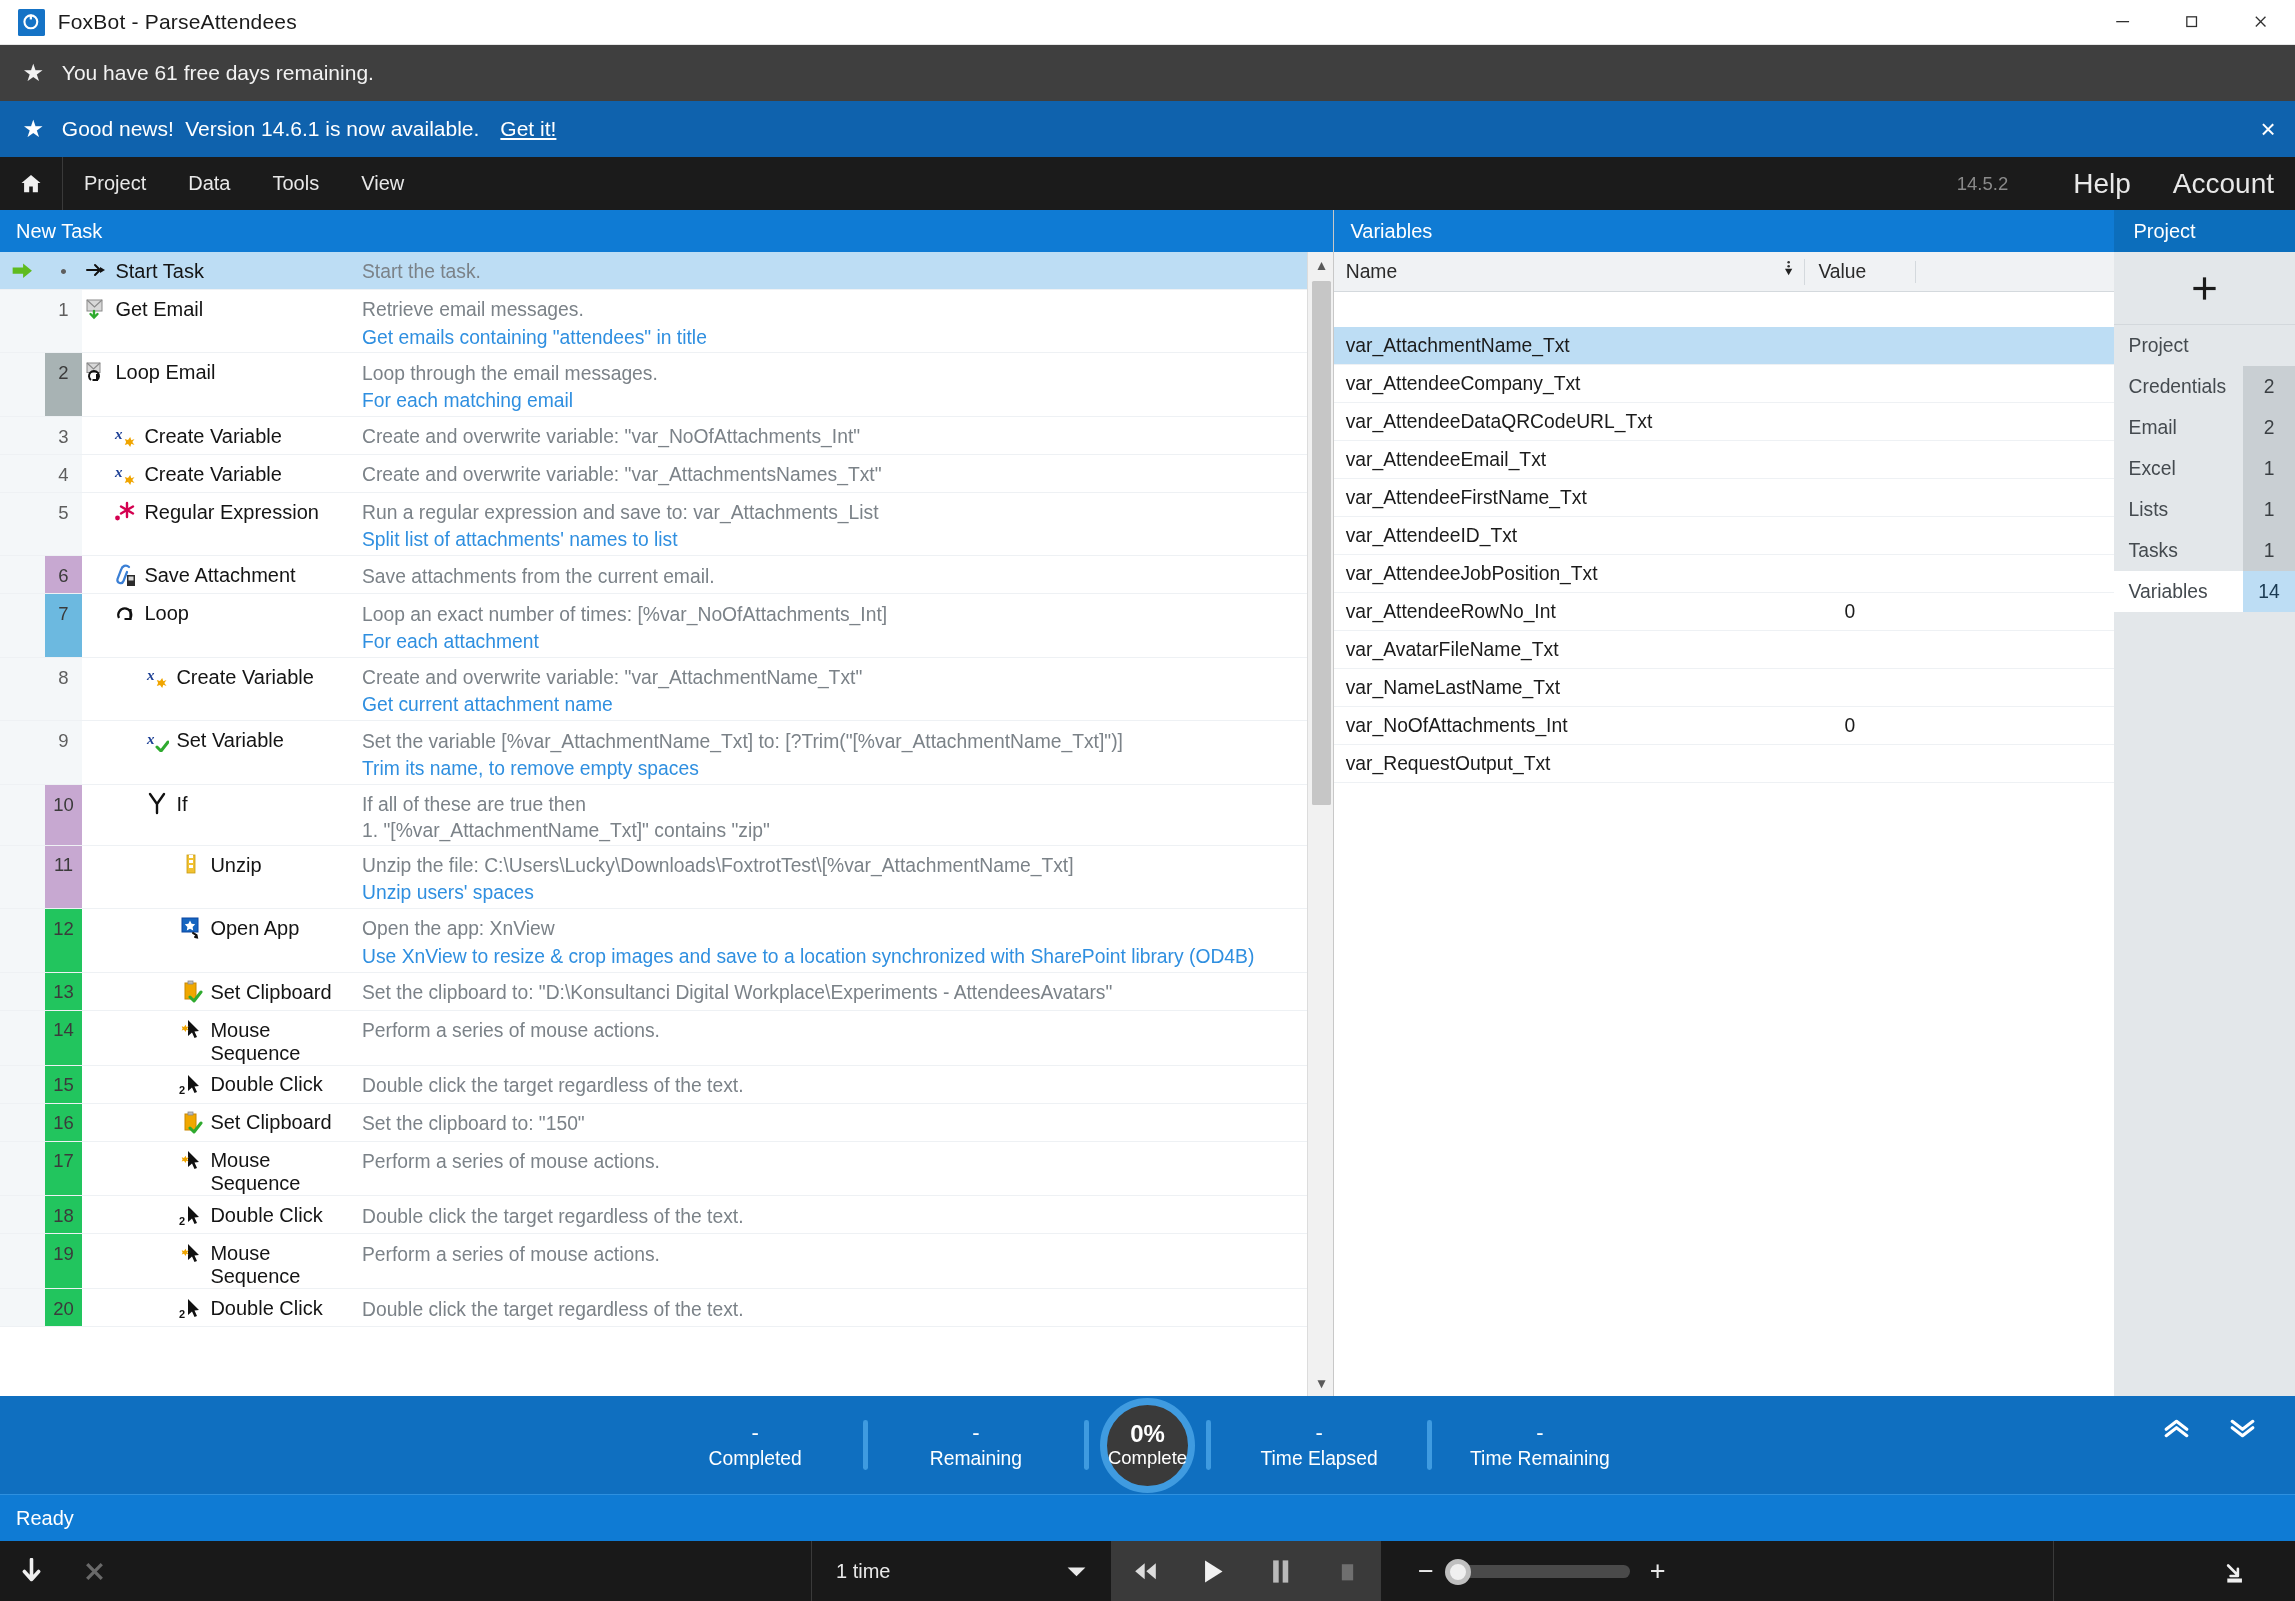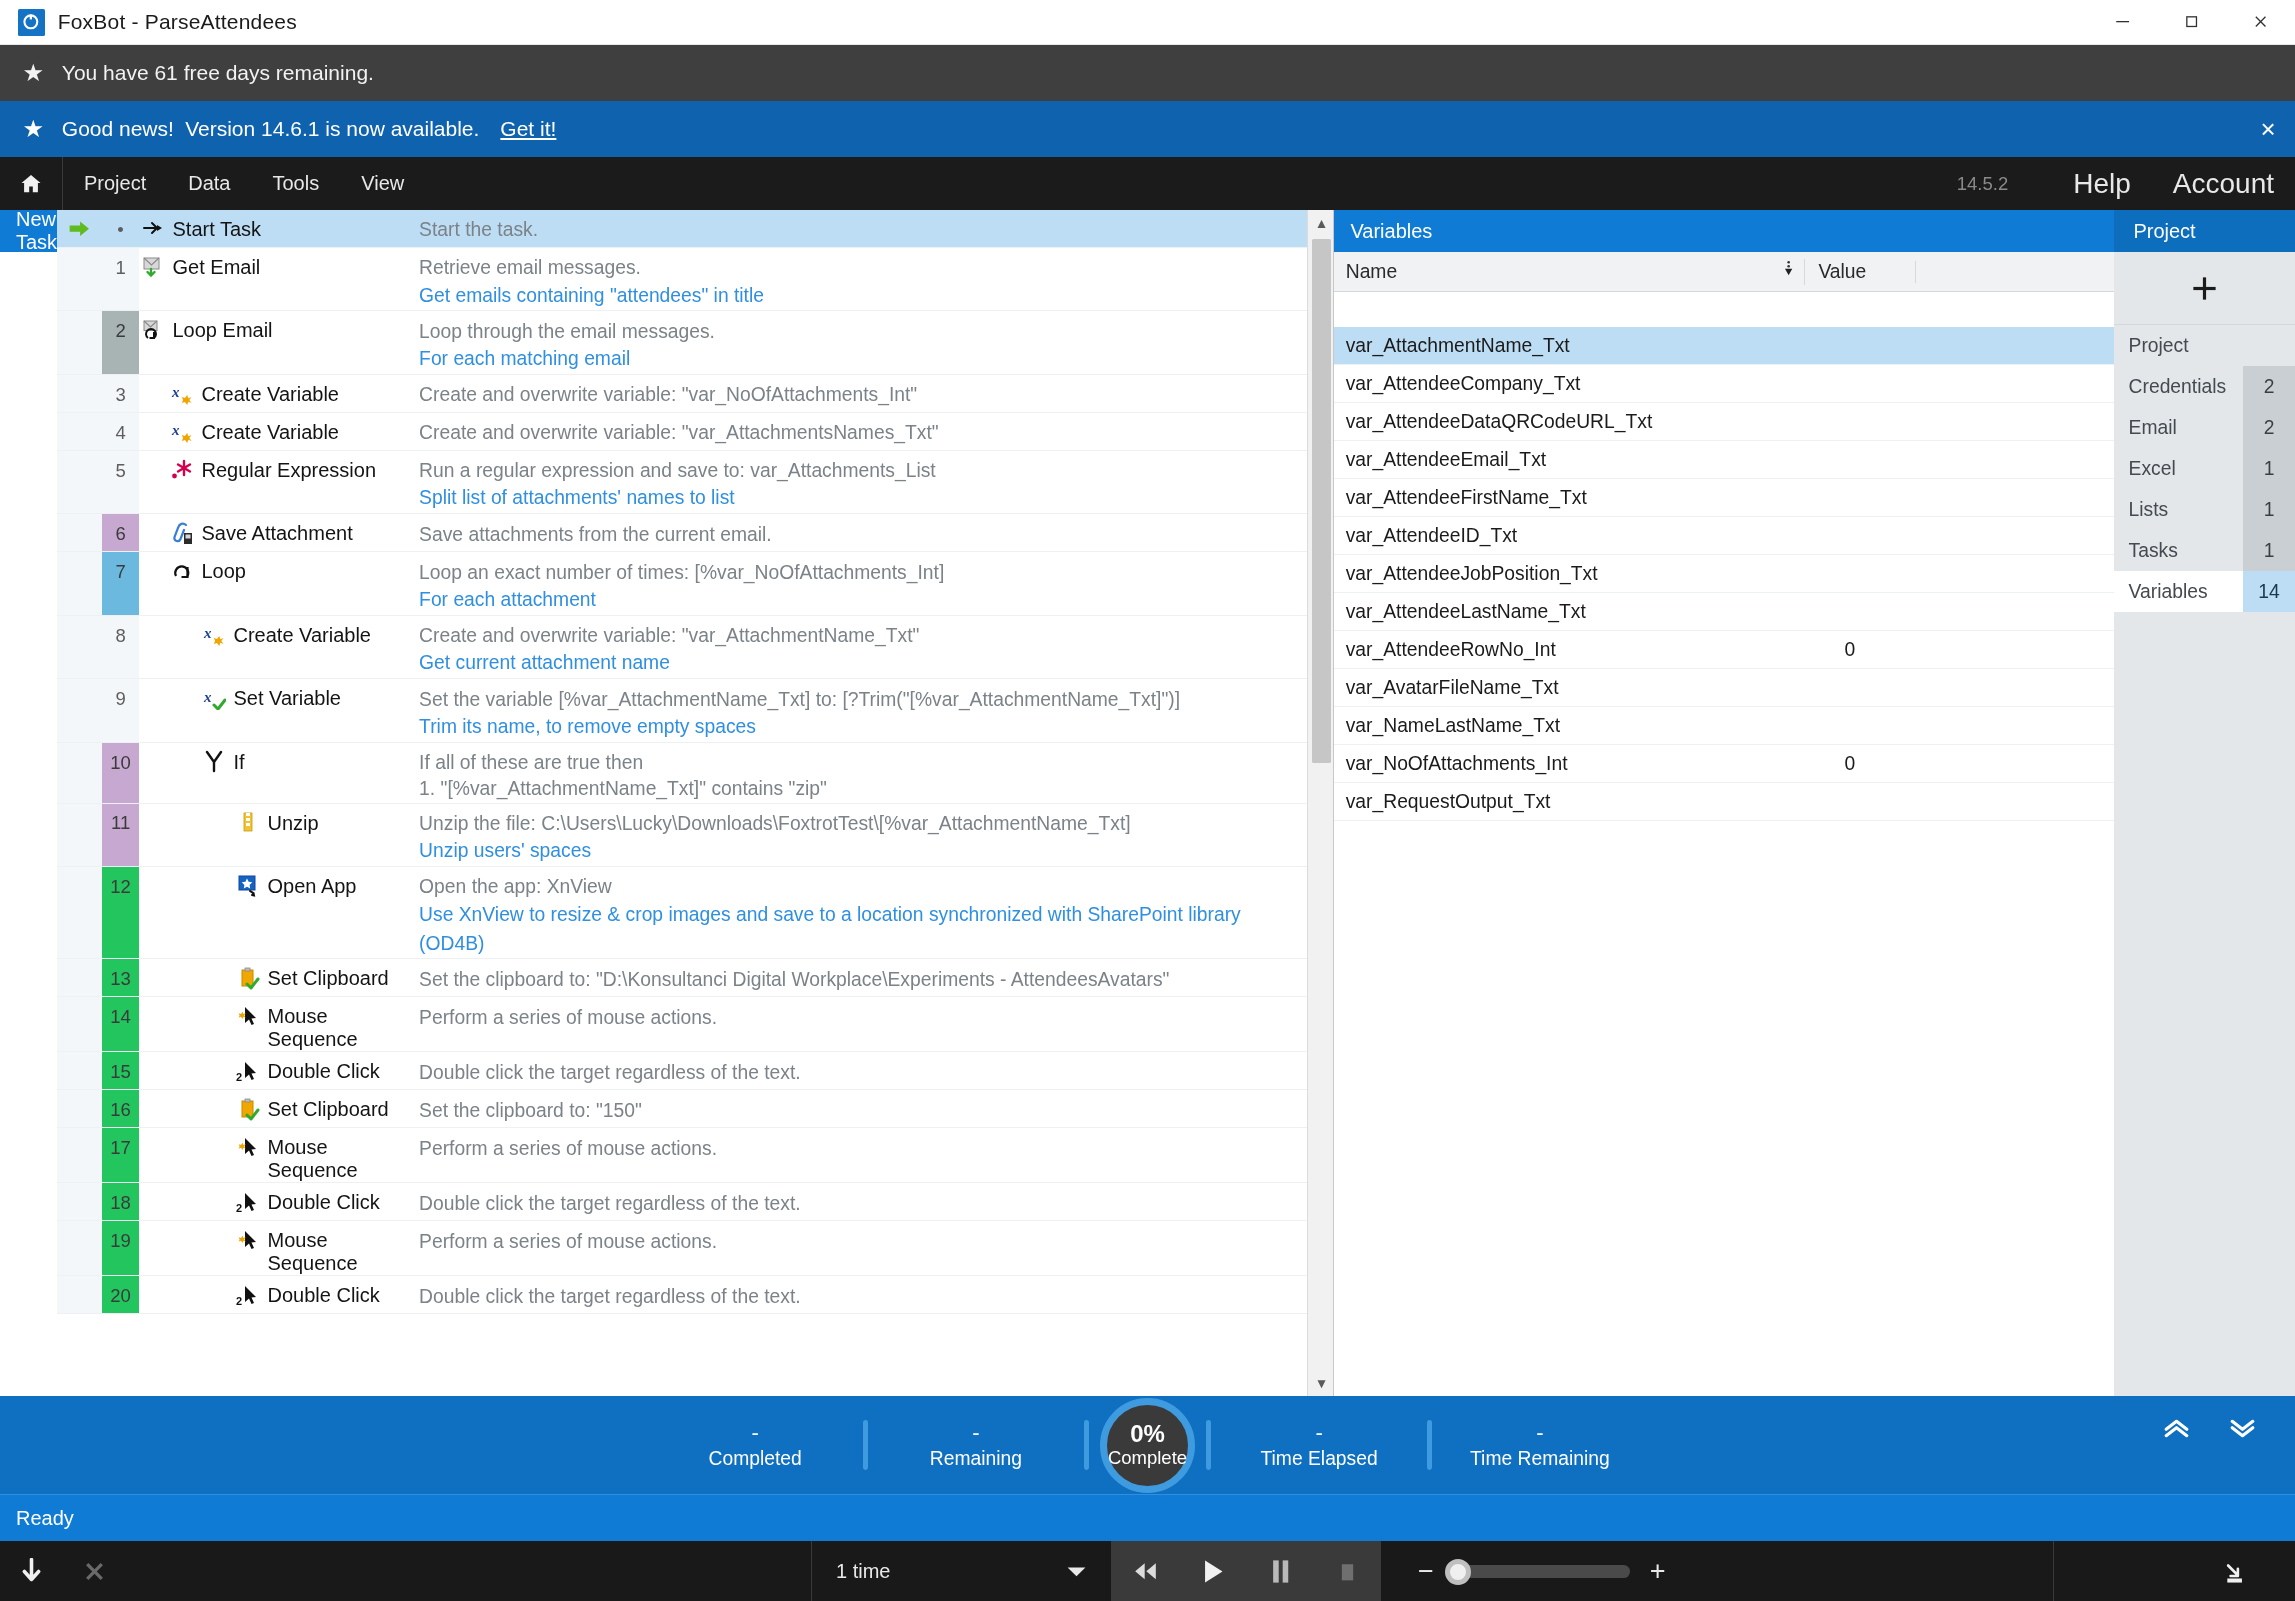--- a/index.html
+++ b/index.html
@@ -56,21 +56,21 @@
     width: 63px; height: 53px; display: flex; align-items: center; justify-content: center;
     border-right: 0.8px solid #3a3a3a;
   }
   .menu-item { padding: 0 21px; font-size: 20px; height: 53px; display:flex; align-items:center; color:#e8e8e8; }
   .menu-spacer { flex: 1 1 auto; }
   .version-label { font-size: 18.5px; color: #8a8a8a; margin-right: 44px; }
   .menu-right { padding: 0 21px; font-size: 28px; color: #e8e8e8; height:53px; display:flex; align-items:center;}
 
   
   .content { flex: 1 1 auto; display: flex; min-height: 0; }
-  .col-task { width: 1335px; display: flex; border-right: 0.8px solid #c8c8c8; }
+  .col-task { width: 1335px; display: flex; flex-direction: column; border-right: 0.8px solid #c8c8c8; }
   .col-vars { width: 780px; display: flex; flex-direction: column; }
   .col-proj { width: 181px; display: flex; flex-direction: column; background:#e3e7ea; }
 
   .panel-head {
     height: 42px; background: #0f7bd4; color: #fff; display: flex; align-items: center;
     padding-left: 16px; font-size: 20px; flex: 0 0 42px;
   }
   .panel-head.alt { background:#0c6ebc; padding-left: 19.3px; }
 
   
@@ -667,24 +667,20 @@
           </div>
           <div class="vrow">
             <div class="v-name">var_AttendeeID_Txt</div>
             <div class="v-val"></div>
           </div>
           <div class="vrow">
             <div class="v-name">var_AttendeeJobPosition_Txt</div>
             <div class="v-val"></div>
           </div>
           <div class="vrow">
-            <div class="v-name">var_AttendeeLastName_Txt</div>
-            <div class="v-val"></div>
-          </div>
-          <div class="vrow">
             <div class="v-name">var_AttendeeRowNo_Int</div>
             <div class="v-val">0</div>
           </div>
           <div class="vrow">
             <div class="v-name">var_AvatarFileName_Txt</div>
             <div class="v-val"></div>
           </div>
           <div class="vrow">
             <div class="v-name">var_NameLastName_Txt</div>
             <div class="v-val"></div>

